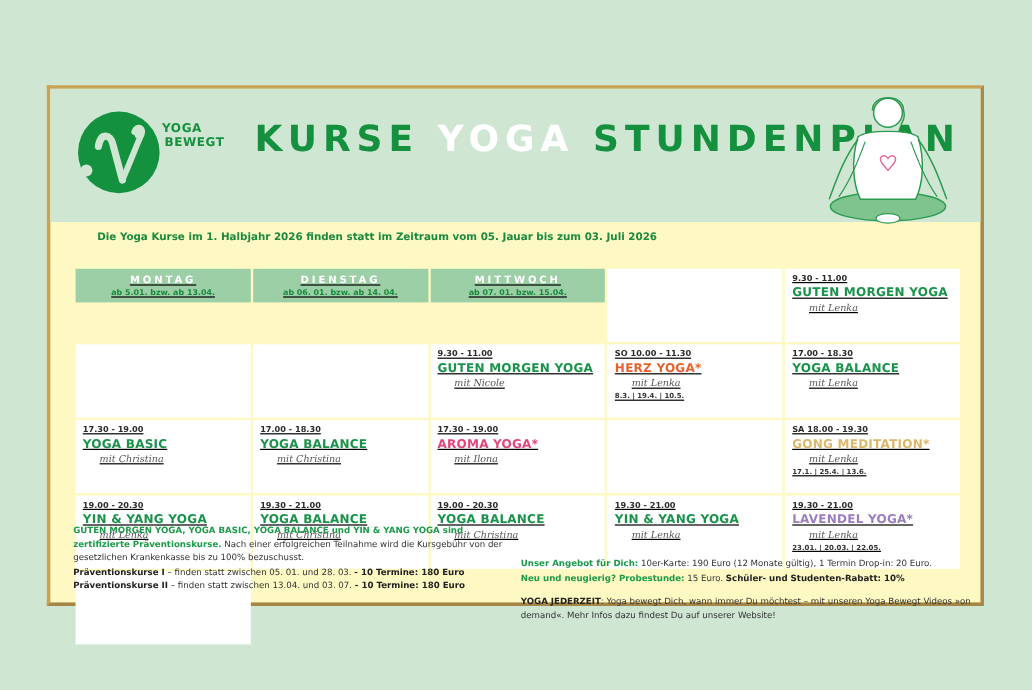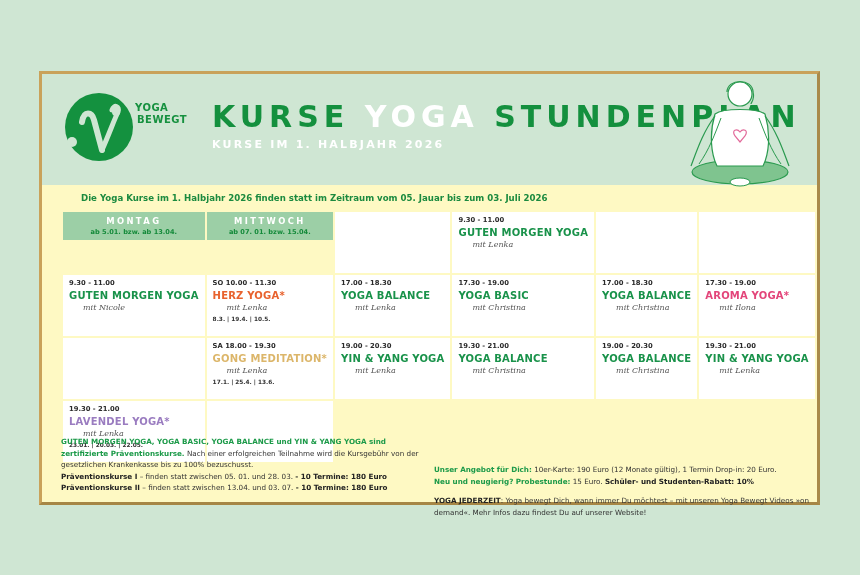--- a/index.html
+++ b/index.html
@@ -50,25 +50,26 @@
   .yogi {
     position: absolute; right: 6px; top: 0px;
     width: 142px; height: 118px;
   }
   .intro {
     position: absolute; left: 19px; top: 119px;
     font-family: "DejaVu Sans", sans-serif;
     font-weight: bold; font-size: 8.6px; color: #1b8a3f; margin-left: 20px;
   }
   .grid {
-    position: absolute; left: 21px; top: 138px;
+    position: absolute; left: 21px; top: 150px;
     width: 737px;
     display: grid;
-    grid-template-columns: repeat(6, 1fr);
+    grid-template-columns: repeat(5, 1fr);
     gap: 2px;
+    text-decoration: underline;
   }
   .dayhead {
     background: #9ccfa6;
     height: 28px;
     text-align: center;
     padding-top: 4px;
   }
   .dayhead .dn {
     display: block; color: #ffffff; font-weight: bold;
     font-size: 8.4px; letter-spacing: 2.4px;
@@ -120,21 +121,20 @@
       <path d="M18 30 C20 18 28 20 30 28 L38 58" stroke="#cfe6d3" stroke-width="6" fill="none" stroke-linecap="round"></path>
       <path d="M38 58 C46 40 50 28 54 20 C56 14 50 12 48 18" stroke="#cfe6d3" stroke-width="5" fill="none" stroke-linecap="round"></path>
       <circle cx="52" cy="20" r="4" fill="#cfe6d3"></circle>
       <circle cx="8" cy="50" r="5" fill="#cfe6d3"></circle>
     </svg>
     <div class="brand">
       <div>YOGA</div>
       <div class="l2">BEWEGT</div>
     </div>
     <div class="title"><span>KURSE </span><span class="hl">YOGA</span><span> STUNDENPLAN</span></div>
-    <div class="subtitle">KURSE IM 1. HALBJAHR 2026</div>
     <svg class="yogi" viewBox="0 0 142 118">
       <ellipse cx="71" cy="98" rx="48" ry="12" fill="#7fc48f" stroke="#2a9a4f" stroke-width="1.2"></ellipse>
       <path d="M46 40 C40 60 42 80 48 92 L94 92 C100 80 102 60 96 40 C88 34 54 34 46 40 Z" fill="#ffffff" stroke="#2a9a4f" stroke-width="1.2"></path>
       <path d="M46 42 C34 58 28 76 22 92" stroke="#2a9a4f" stroke-width="1.2" fill="none"></path>
       <path d="M96 42 C108 58 114 76 120 92" stroke="#2a9a4f" stroke-width="1.2" fill="none"></path>
       <path d="M52 44 C46 60 40 76 30 90" stroke="#2a9a4f" stroke-width="1" fill="none"></path>
       <path d="M90 44 C96 60 102 76 112 90" stroke="#2a9a4f" stroke-width="1" fill="none"></path>
       <circle cx="71" cy="20" r="12" fill="#ffffff" stroke="#2a9a4f" stroke-width="1.2"></circle>
       <path d="M58 18 C58 4 84 4 84 18 C86 26 82 28 82 30" stroke="#2a9a4f" stroke-width="1.2" fill="none"></path>
       <path d="M66 62 C62 56 68 54 71 58 C74 54 80 56 76 62 L71 68 Z" fill="none" stroke="#e26a9a" stroke-width="1.2"></path>
@@ -144,20 +144,24 @@
 
   <div class="intro">Die Yoga Kurse im 1. Halbjahr 2026 finden statt im Zeitraum vom 05. Jauar bis zum 03. Juli 2026</div>
 
   <div class="grid" id="grid">
 
     <div class="dayhead">
         <span class="dn">MONTAG</span>
         <span class="dd">ab 5.01. bzw. ab 13.04.</span>
       </div>
     <div class="dayhead">
+        <span class="dn">DIENSTAG</span>
+        <span class="dd">ab 06. 01. bzw. ab 14. 04.</span>
+      </div>
+    <div class="dayhead">
         <span class="dn">MITTWOCH</span>
         <span class="dd">ab 07. 01. bzw. 15.04.</span>
       </div>
 
     <div class="cell"></div>
     <div class="cell">
         <div class="time">9.30 - 11.00</div>
         <div class="course">GUTEN MORGEN YOGA</div>
         <div class="teacher">mit Lenka</div>
       </div>

